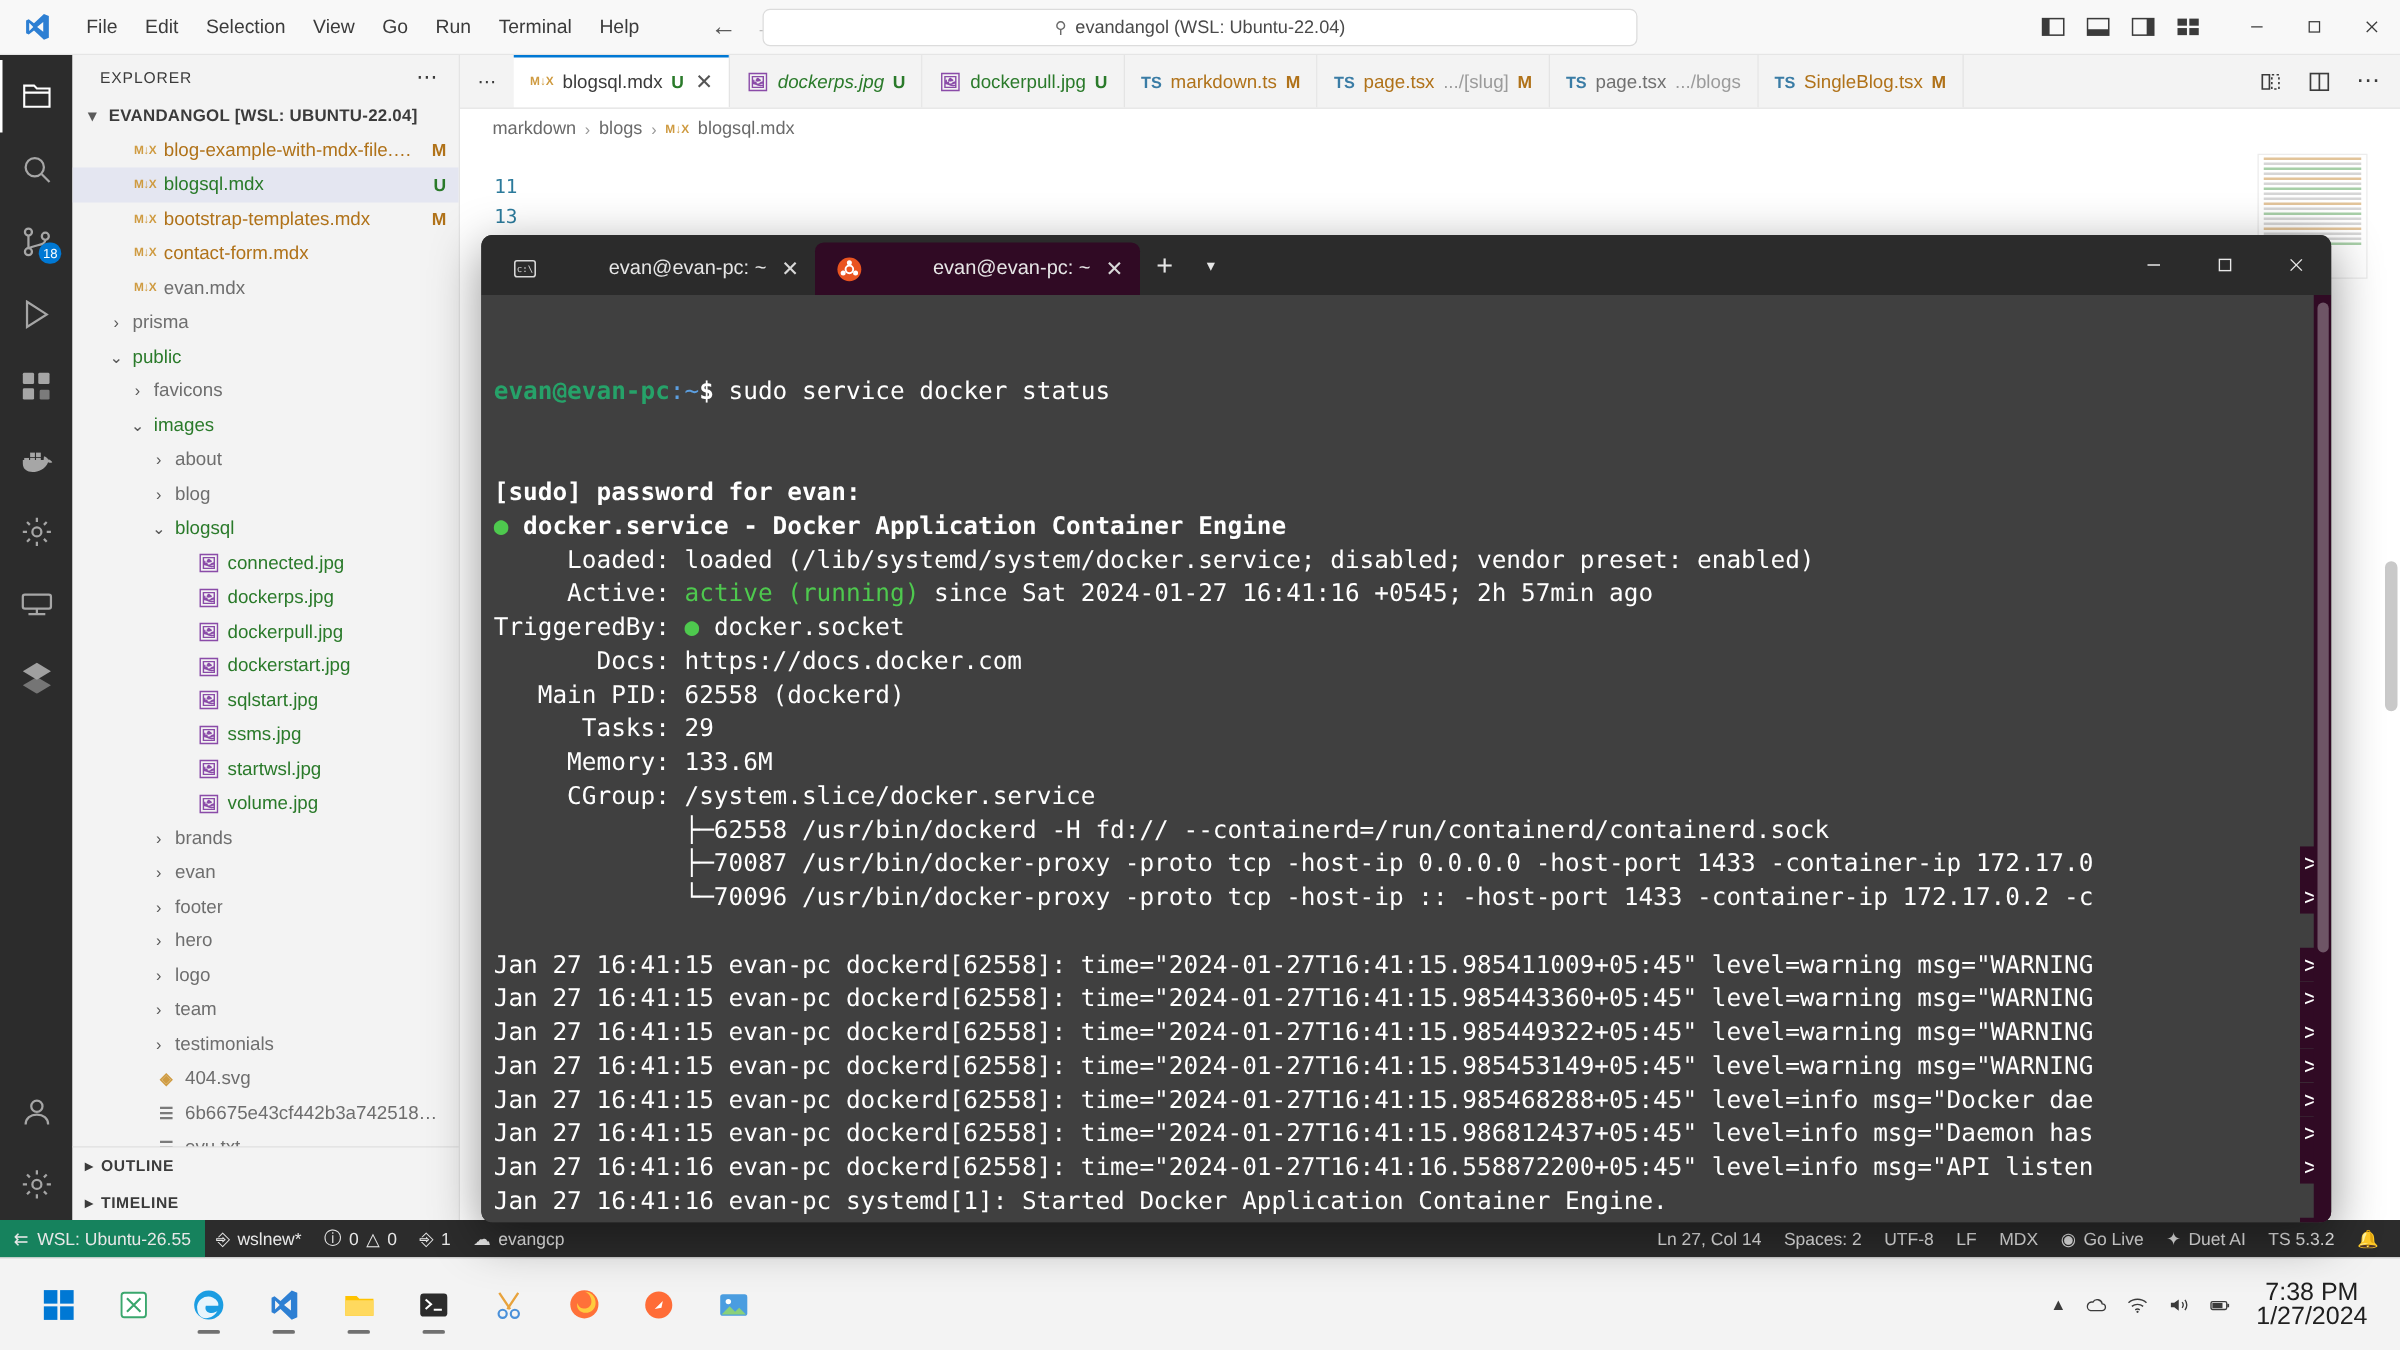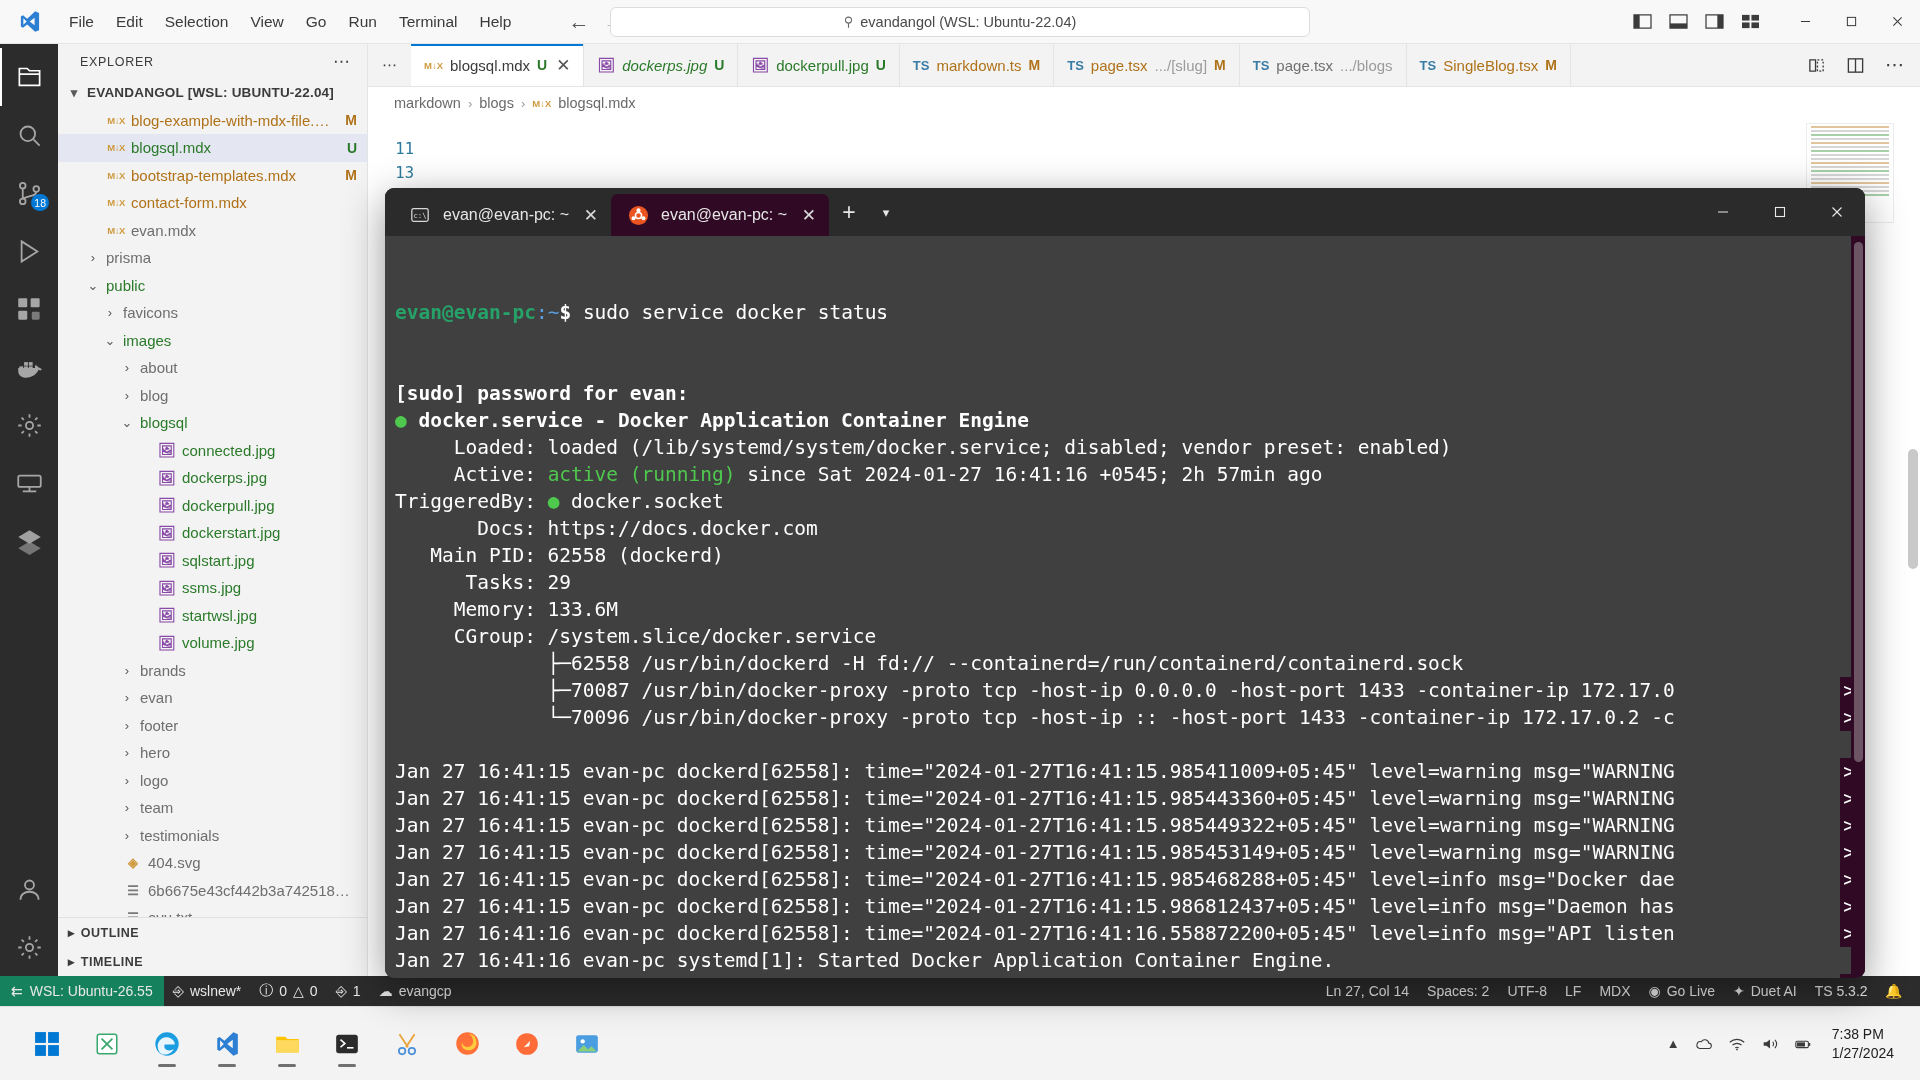--- a/index.html
+++ b/index.html
@@ -137,21 +137,21 @@
     background: #2b2b2b; border-radius: 9px; box-shadow: 0 11px 40px rgba(0,0,0,.42);
     display:flex; flex-direction: column; overflow:hidden;
   }
   .term-tabbar { height: 48px; background:#2b2b2b; display:flex; align-items:stretch; flex:none; padding-left: 8px;}
   .term-tab {
     display:flex; align-items:center; gap:12px; padding: 0 13px 0 16px; min-width: 218px;
     font-size: 16px; color:#e6e6e6; margin-top: 6px; border-radius: 7px 7px 0 0;
   }
   .term-tab.active { background: #300a24; }
   .term-tab .tico { width:22px; height:22px; display:flex; align-items:center; justify-content:center; flex:none;}
-  .term-tab .tlabel { flex:1; white-space:nowrap; }
+  .term-tab .tlabel { flex:1; white-space:nowrap;margin-left:44px; }
   .term-tab .tclose { font-size: 17px; color:#d8d8d8; }
   .term-newtab { display:flex; align-items:center; gap:0; color:#e6e6e6; }
   .term-newtab .plus { width:40px; height:48px; display:flex; align-items:center; justify-content:center; font-size:23px; font-weight:300;}
   .term-newtab .chev { width:34px; height:48px; display:flex; align-items:center; justify-content:center; font-size:13px;}
   .term-wbtns { margin-left:auto; display:flex; align-items:stretch; }
   .term-wbtn { width: 57px; display:flex; align-items:center; justify-content:center; color:#e9e9e9; }
   .term-wbtn svg { width:12px; height:12px; }
   .term-body {
     flex:1; background:#404040; font-family: "DejaVu Sans Mono", monospace;
     font-size: 19.5px; line-height: 27px; color:#ffffff; padding: 9px 0 0 4px; overflow:hidden;
@@ -181,21 +181,21 @@
   .taskbar {
     height: 74px; background:#f3f3f3; display:flex; align-items:center; flex:none;
     border-top:1px solid #e0e0e0; position:relative;
   }
   .tb-apps { display:flex; align-items:center; gap: 10px; margin-left: 22px; }
   .tb-app { width: 50px; height: 50px; border-radius:6px; display:flex; align-items:center; justify-content:center; position:relative;}
   .tb-app.running:after{ content:''; position:absolute; bottom:2px; left:50%; transform:translateX(-50%); width:18px; height:3px; border-radius:2px; background:#707070;}
   .tb-right { margin-left:auto; display:flex; align-items:center; gap: 0; padding-right: 14px; }
   .tb-sys { display:flex; align-items:center; gap: 15px; padding: 0 14px; color:#3b3b3b;}
   .tb-sys svg { width:18px; height:16px; display:block;}
-  .tb-clock { text-align:left; font-size:14px; line-height:19px; color:#202020; padding: 0 12px 0 6px;}
+  .tb-clock { text-align:center; font-size:20px; line-height:19px; color:#202020; padding: 0 12px 0 6px;}
 </style>
 </head>
 <body>
 
 <div class="app">
 
   <div class="titlebar">
     <div class="vscode-logo">
       <svg viewBox="0 0 24 24">
           <path fill="#2d7fd3" d="M17.9 1.2 9.6 9 5.2 5.6 3 6.7v10.6l2.2 1.1 4.4-3.4 8.3 7.8L22 21V3zM5.6 15.4V8.6L9 12zm6.6-3.4 5.1-4v8z"></path>

